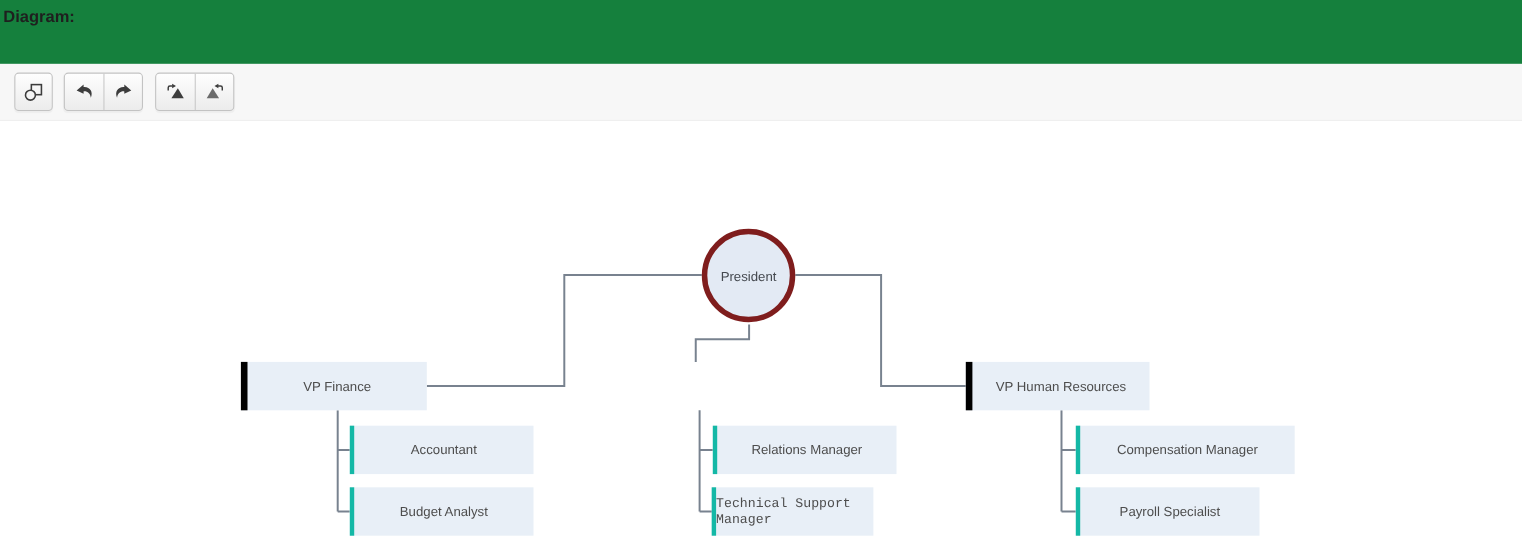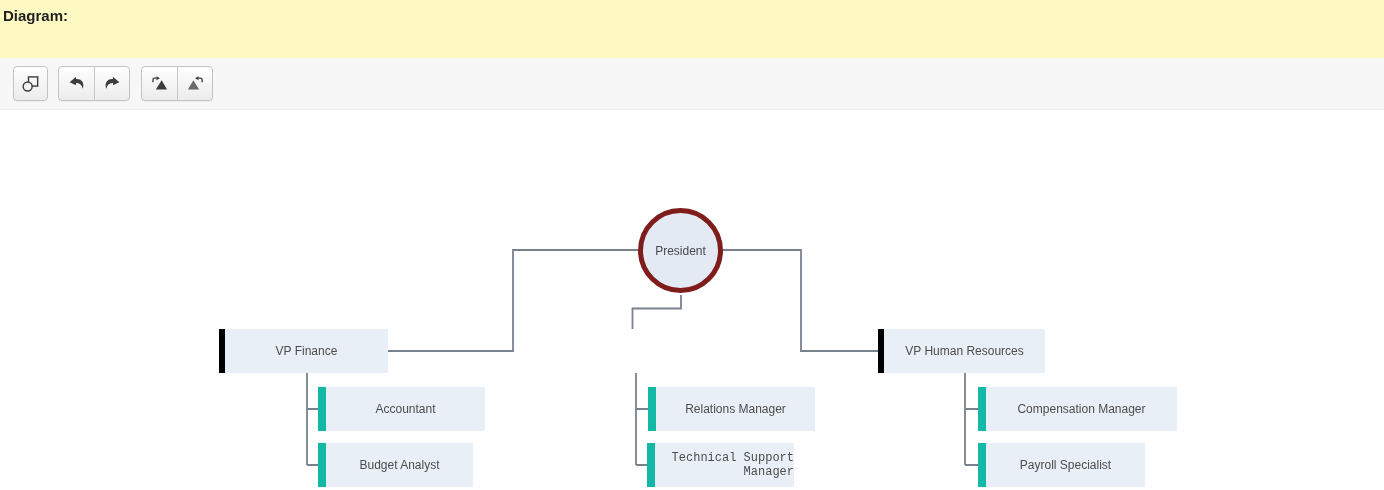--- a/index.html
+++ b/index.html
@@ -1,21 +1,21 @@
 <!DOCTYPE html>
 <html><head>
 <meta charset="utf-8">
 <style>
   * { margin: 0; padding: 0; box-sizing: border-box; }
   html, body { background: #ffffff; }
   body {
     font-family: "Liberation Sans", "DejaVu Sans", sans-serif;
     width: 1384px; height: 490px; overflow: hidden; position: relative;
   }
-  .page { position: relative; width: 1384px; height: 490px; background: #fef9c3; }
+  .page { position: relative; width: 1384px; height: 490px; background: #15803d; }
 
   .page-title {
     position: absolute; left: 3px; top: 7px;
     font-size: 15px; font-weight: bold; color: #1f1f1f;
   }
 
   
   .toolbar {
     position: absolute; left: 0; top: 58px; width: 1384px; height: 52px;
     background: #f7f7f7; border-bottom: 1px solid #efefef;
@@ -43,28 +43,28 @@
     border-radius: 50%; border: 5px solid #7f1d1d; background: #e3eaf4;
     display: flex; align-items: center; justify-content: center;
     font-size: 12px; color: #45494f; cursor: pointer;
   }
   .node {
     position: absolute; height: 44px; background: #e8eff7;
     display: flex; align-items: center; justify-content: center;
     font-size: 12px; color: #4d4d4d; cursor: pointer;
   }
   .vp-node { border-left: 6px solid #000000; }
-  .child-node { border-left: 8px solid #14b8a6; text-align: right; }
+  .child-node { border-left: 4px solid #14b8a6; }
 
   .vp-finance   { left: 219px; top: 329px; width: 169px; }
   .vp-customer  { left: 548px; top: 329px; width: 168px; }
   .vp-hr        { left: 878px; top: 329px; width: 167px; text-align: right; }
 
   .child-l1 { left: 318px; top: 387px; width: 167px; }
-  .child-l2 { left: 318px; top: 443px; width: 155px; }
+  .child-l2 { left: 318px; top: 443px; width: 167px; }
   .child-m1 { left: 648px; top: 387px; width: 167px; }
   .child-m2 { left: 647px; top: 443px; width: 147px; font-family: Liberation Mono, monospace; }
   .child-r1 { left: 978px; top: 387px; width: 199px; }
   .child-r2 { left: 978px; top: 443px; width: 167px; }
 </style>
 </head>
 <body>
 
 <div class="page">
 

